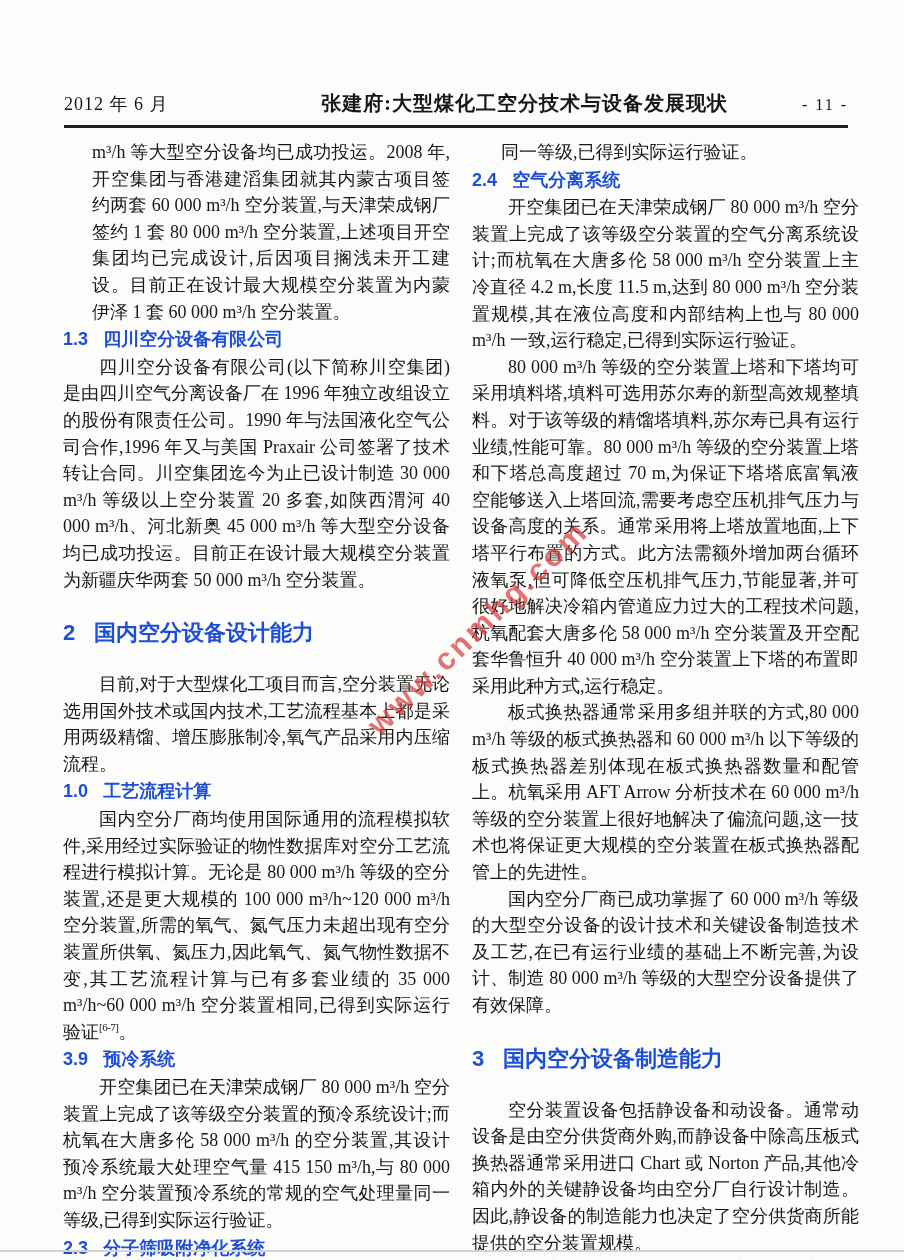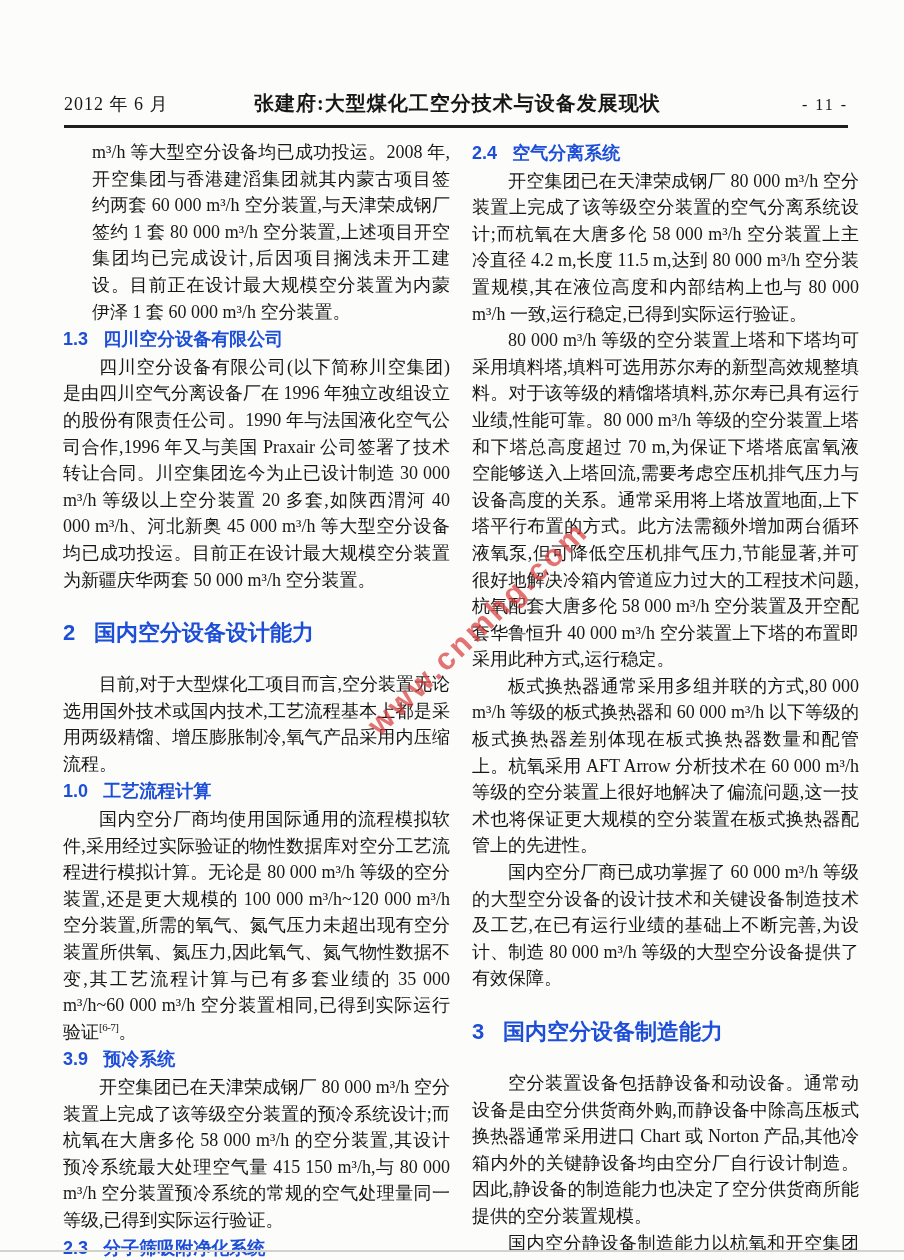--- a/index.html
+++ b/index.html
@@ -4,21 +4,21 @@
 <style>
   html,body{margin:0;padding:0;background:#ffffff;}
   .page{
     position:relative;width:904px;height:1260px;overflow:hidden;
     background:#fcfcfa;color:#171717;
     font-family:"Liberation Serif","DejaVu Serif",serif;
   }
   
   .hdr{position:absolute;top:90px;left:64px;width:784px;display:flex;align-items:baseline;}
   .hdr-date{width:190px;font-size:18px;letter-spacing:1px;}
-  .hdr-title{flex:1;text-align:left;font-family:Liberation Serif, serif;
+  .hdr-title{flex:1;text-align:right;font-family:Liberation Serif, serif;
     font-weight:bold;font-size:20px;letter-spacing:1px;}
   .hdr-page{width:120px;text-align:right;font-size:16px;letter-spacing:2px;}
   .rule{position:absolute;top:125px;left:64px;width:784px;height:3px;background:#1f1f1f;}
   
   .cols{position:absolute;top:139px;left:63px;width:796px;display:flex;gap:22px;}
   .col{width:387px;font-size:18px;line-height:26.6px;text-align:justify;}
   .col p{margin:0;text-indent:2em;}
   .col p.noind{text-indent:0;margin-left:29px;}
   h3.sec,h4.sub{font-family:"Liberation Sans","DejaVu Sans",sans-serif;color:#1d4ed8;}
   h3.sec{font-size:22px;font-weight:bold;margin:25px 0 23px;line-height:30px;}
@@ -57,20 +57,21 @@
       <p>目前,对于大型煤化工项目而言,空分装置无论选用国外技术或国内技术,工艺流程基本上都是采用两级精馏、增压膨胀制冷,氧气产品采用内压缩流程。</p>
       <h4 class="sub"><span class="num">1.0</span><span>工艺流程计算</span></h4>
       <p><span>国内空分厂商均使用国际通用的流程模拟软件,采用经过实际验证的物性数据库对空分工艺流程进行模拟计算。无论是 80 000 m³/h 等级的空分装置,还是更大规模的 100 000 m³/h~120 000 m³/h 空分装置,所需的氧气、氮气压力未超出现有空分装置所供氧、氮压力,因此氧气、氮气物性数据不变,其工艺流程计算与已有多套业绩的 35 000 m³/h~60 000 m³/h 空分装置相同,已得到实际运行验证</span><sup class="ref">[6-7]</sup><span>。</span></p>
       <h4 class="sub"><span class="num">3.9</span><span>预冷系统</span></h4>
       <p>开空集团已在天津荣成钢厂 80 000 m³/h 空分装置上完成了该等级空分装置的预冷系统设计;而杭氧在大唐多伦 58 000 m³/h 的空分装置,其设计预冷系统最大处理空气量 415 150 m³/h,与 80 000 m³/h 空分装置预冷系统的常规的空气处理量同一等级,已得到实际运行验证。</p>
       <h4 class="sub"><span class="num">2.3</span><span>分子筛吸附净化系统</span></h4>
 
     </div>
 
     <div class="col">
+      <p class="noind">同一等级,已得到实际运行验证。</p>
       <h4 class="sub"><span class="num">2.4</span><span>空气分离系统</span></h4>
       <p>开空集团已在天津荣成钢厂 80 000 m³/h 空分装置上完成了该等级空分装置的空气分离系统设计;而杭氧在大唐多伦 58 000 m³/h 空分装置上主冷直径 4.2 m,长度 11.5 m,达到 80 000 m³/h 空分装置规模,其在液位高度和内部结构上也与 80 000 m³/h 一致,运行稳定,已得到实际运行验证。</p>
       <p>80 000 m³/h 等级的空分装置上塔和下塔均可采用填料塔,填料可选用苏尔寿的新型高效规整填料。对于该等级的精馏塔填料,苏尔寿已具有运行业绩,性能可靠。80 000 m³/h 等级的空分装置上塔和下塔总高度超过 70 m,为保证下塔塔底富氧液空能够送入上塔回流,需要考虑空压机排气压力与设备高度的关系。通常采用将上塔放置地面,上下塔平行布置的方式。此方法需额外增加两台循环液氧泵,但可降低空压机排气压力,节能显著,并可很好地解决冷箱内管道应力过大的工程技术问题,杭氧配套大唐多伦 58 000 m³/h 空分装置及开空配套华鲁恒升 40 000 m³/h 空分装置上下塔的布置即采用此种方式,运行稳定。</p>
       <p>板式换热器通常采用多组并联的方式,80 000 m³/h 等级的板式换热器和 60 000 m³/h 以下等级的板式换热器差别体现在板式换热器数量和配管上。杭氧采用 AFT Arrow 分析技术在 60 000 m³/h 等级的空分装置上很好地解决了偏流问题,这一技术也将保证更大规模的空分装置在板式换热器配管上的先进性。</p>
       <p>国内空分厂商已成功掌握了 60 000 m³/h 等级的大型空分设备的设计技术和关键设备制造技术及工艺,在已有运行业绩的基础上不断完善,为设计、制造 80 000 m³/h 等级的大型空分设备提供了有效保障。</p>
       <h3 class="sec"><span class="num">3</span><span>国内空分设备制造能力</span></h3>
       <p>空分装置设备包括静设备和动设备。通常动设备是由空分供货商外购,而静设备中除高压板式换热器通常采用进口 Chart 或 Norton 产品,其他冷箱内外的关键静设备均由空分厂自行设计制造。因此,静设备的制造能力也决定了空分供货商所能提供的空分装置规模。</p>
       <p><span>国内空分静设备制造能力以杭氧和开空集团为代表,两公司均建成了研发中心及加工能力很强的新厂区,已具备了年产大中型空分设备能力、其中单套空分设备的制氧容量达 80 000 m³/h~100 000 m³/h</span></p>
     </div>
 

